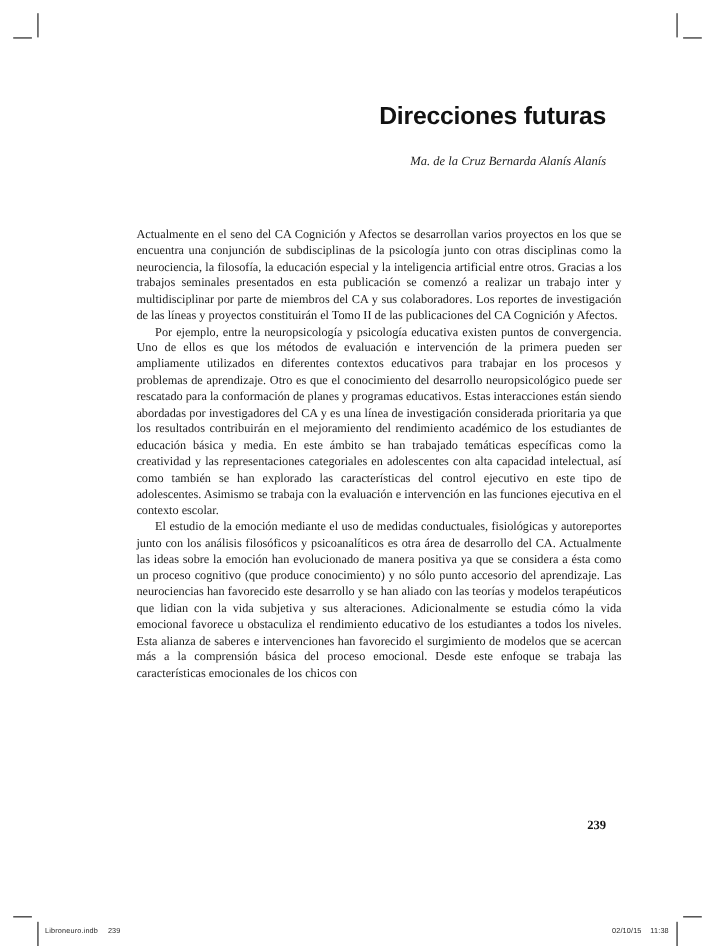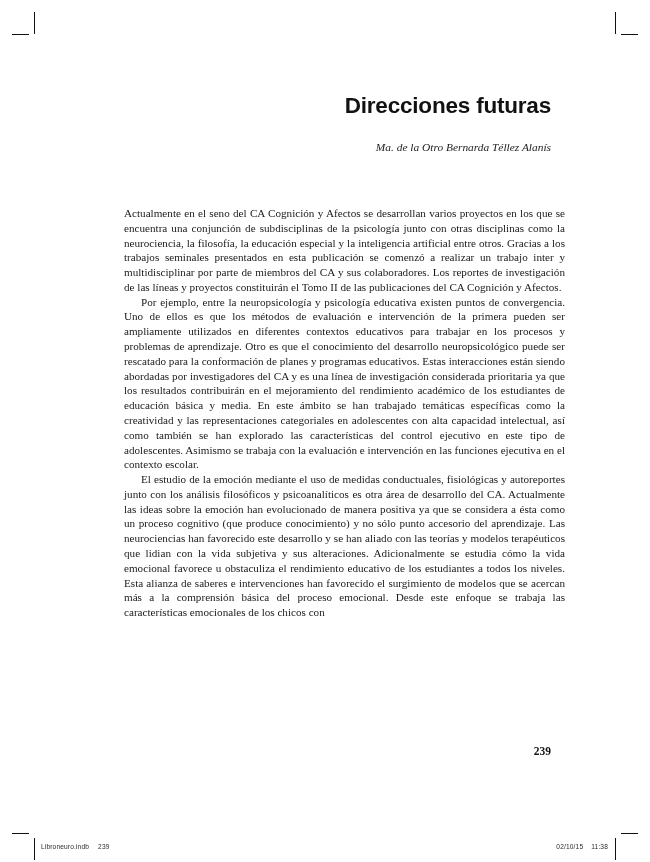--- a/index.html
+++ b/index.html
@@ -137,21 +137,21 @@
 <div class="crop-mark crop-h cm-tr-h"></div>
 <div class="crop-mark crop-h cm-bl-h"></div>
 <div class="crop-mark crop-v cm-bl-v"></div>
 <div class="crop-mark crop-h cm-br-h"></div>
 <div class="crop-mark crop-v cm-br-v"></div>
 
 <div class="page">
 
   <h1 class="doc-title">Direcciones futuras</h1>
 
-  <div class="doc-author">Ma. de la Otro Bernarda Téllez Alanís</div>
+  <div class="doc-author">Ma. de la Cruz Bernarda Alanís Alanís</div>
 
   <div class="body-block">
     <p>Actualmente en el seno del CA Cognición y Afectos se desarrollan varios proyectos en los que se encuentra una conjunción de subdisciplinas de la psicología junto con otras disciplinas como la neurociencia, la filosofía, la educación especial y la inteligencia artificial entre otros. Gracias a los trabajos seminales presentados en esta publicación se comenzó a realizar un trabajo inter y multidisciplinar por parte de miembros del CA y sus colaboradores. Los reportes de investigación de las líneas y proyectos constituirán el Tomo II de las publicaciones del CA Cognición y Afectos.</p>
     <p class="indent">Por ejemplo, entre la neuropsicología y psicología educativa existen puntos de convergencia. Uno de ellos es que los métodos de evaluación e intervención de la primera pueden ser ampliamente utilizados en diferentes contextos educativos para trabajar en los procesos y problemas de aprendizaje. Otro es que el conocimiento del desarrollo neuropsicológico puede ser rescatado para la conformación de planes y programas educativos. Estas interacciones están siendo abordadas por investigadores del CA y es una línea de investigación considerada prioritaria ya que los resultados contribuirán en el mejoramiento del rendimiento académico de los estudiantes de educación básica y media. En este ámbito se han trabajado temáticas específicas como la creatividad y las representaciones categoriales en adolescentes con alta capacidad intelectual, así como también se han explorado las características del control ejecutivo en este tipo de adolescentes. Asimismo se trabaja con la evaluación e intervención en las funciones ejecutiva en el contexto escolar.</p>
     <p class="indent">El estudio de la emoción mediante el uso de medidas conductuales, fisiológicas y autoreportes junto con los análisis filosóficos y psicoanalíticos es otra área de desarrollo del CA. Actualmente las ideas sobre la emoción han evolucionado de manera positiva ya que se considera a ésta como un proceso cognitivo (que produce conocimiento) y no sólo punto accesorio del aprendizaje. Las neurociencias han favorecido este desarrollo y se han aliado con las teorías y modelos terapéuticos que lidian con la vida subjetiva y sus alteraciones. Adicionalmente se estudia cómo la vida emocional favorece u obstaculiza el rendimiento educativo de los estudiantes a todos los niveles. Esta alianza de saberes e intervenciones han favorecido el surgimiento de modelos que se acercan más a la comprensión básica del proceso emocional. Desde este enfoque se trabaja las características emocionales de los chicos con</p>
   </div>
 
   <div class="page-number">239</div>
 
 </div>

